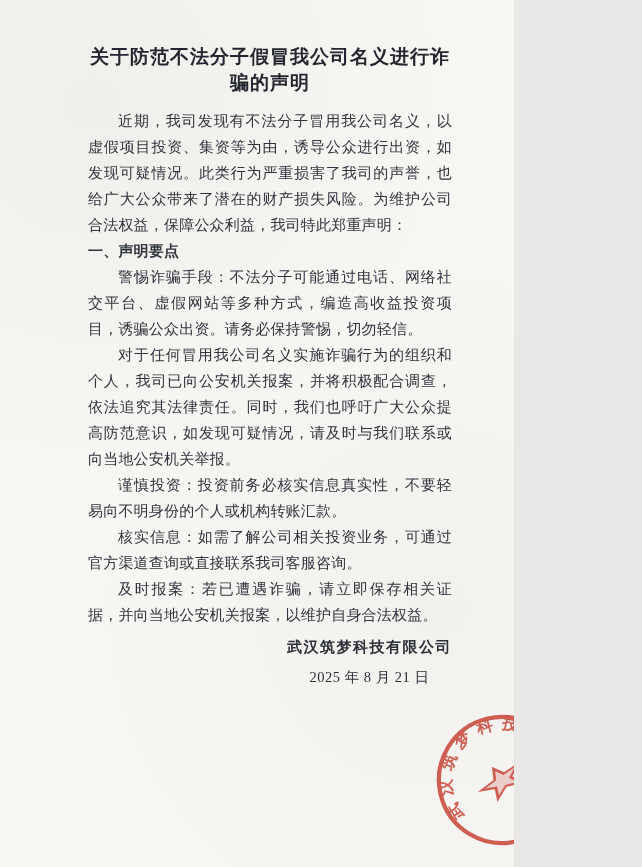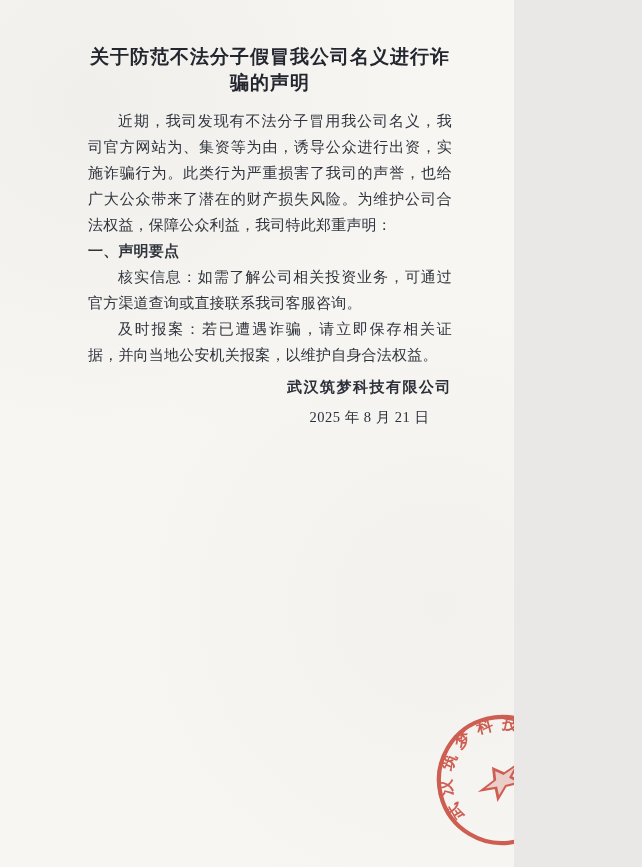--- a/index.html
+++ b/index.html
@@ -69,25 +69,28 @@
     pointer-events:none;
   }
 </style>
 </head>
 <body>
 
 <div class="page">
 
   <h1 class="doc-title">关于防范不法分子假冒我公司名义进行诈骗的声明</h1>
 
-  <p class="para intro">近期，我司发现有不法分子冒用我公司名义，我司官方网站为、集资等为由，诱导公众进行出资，实施诈骗行为。此类行为严重损害了我司的声誉，也给广大公众带来了潜在的财产损失风险。为维护公司合法权益，保障公众利益，我司特此郑重声明：</p>
+  <p class="para intro">近期，我司发现有不法分子冒用我公司名义，以虚假项目投资、集资等为由，诱导公众进行出资，如发现可疑情况。此类行为严重损害了我司的声誉，也给广大公众带来了潜在的财产损失风险。为维护公司合法权益，保障公众利益，我司特此郑重声明：</p>
 
   <h2 class="sec-heading">一、声明要点</h2>
+  <p class="para">警惕诈骗手段：不法分子可能通过电话、网络社交平台、虚假网站等多种方式，编造高收益投资项目，诱骗公众出资。请务必保持警惕，切勿轻信。</p>
 
+  <p class="para">对于任何冒用我公司名义实施诈骗行为的组织和个人，我司已向公安机关报案，并将积极配合调查，依法追究其法律责任。同时，我们也呼吁广大公众提高防范意识，如发现可疑情况，请及时与我们联系或向当地公安机关举报。</p>
 
+  <p class="para">谨慎投资：投资前务必核实信息真实性，不要轻易向不明身份的个人或机构转账汇款。</p>
   <p class="para">核实信息：如需了解公司相关投资业务，可通过官方渠道查询或直接联系我司客服咨询。</p>
   <p class="para">及时报案：若已遭遇诈骗，请立即保存相关证据，并向当地公安机关报案，以维护自身合法权益。</p>
 
   <div class="sig-block">
     <div class="sig-company">武汉筑梦科技有限公司</div>
     <div class="sig-date">2025 年 8 月 21 日</div>
   </div>
 
   <svg class="seal" viewBox="0 0 170 170" aria-hidden="true">
     <g opacity="0.8" transform="rotate(-14 85 85)">

